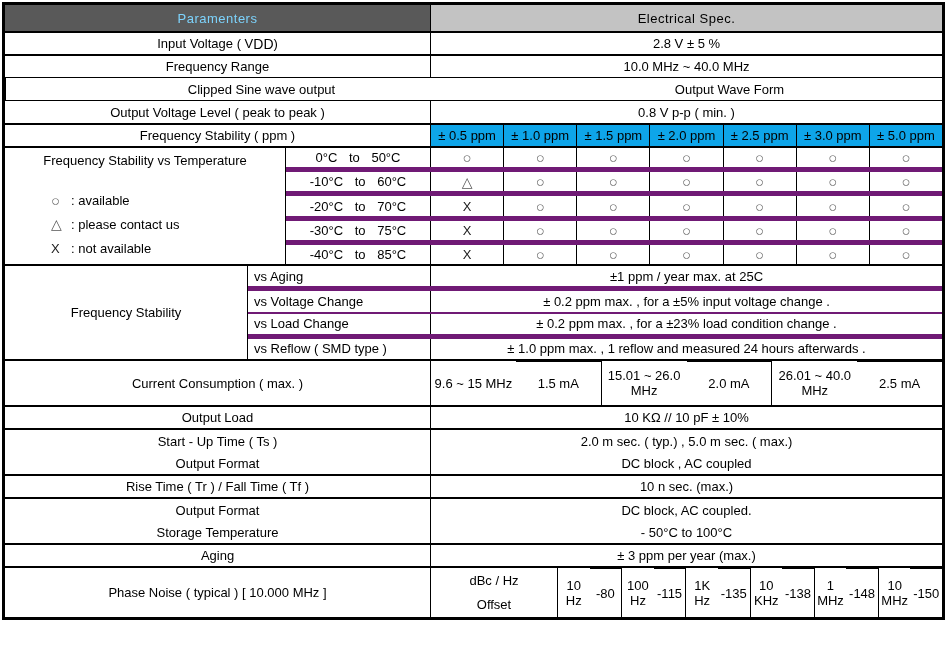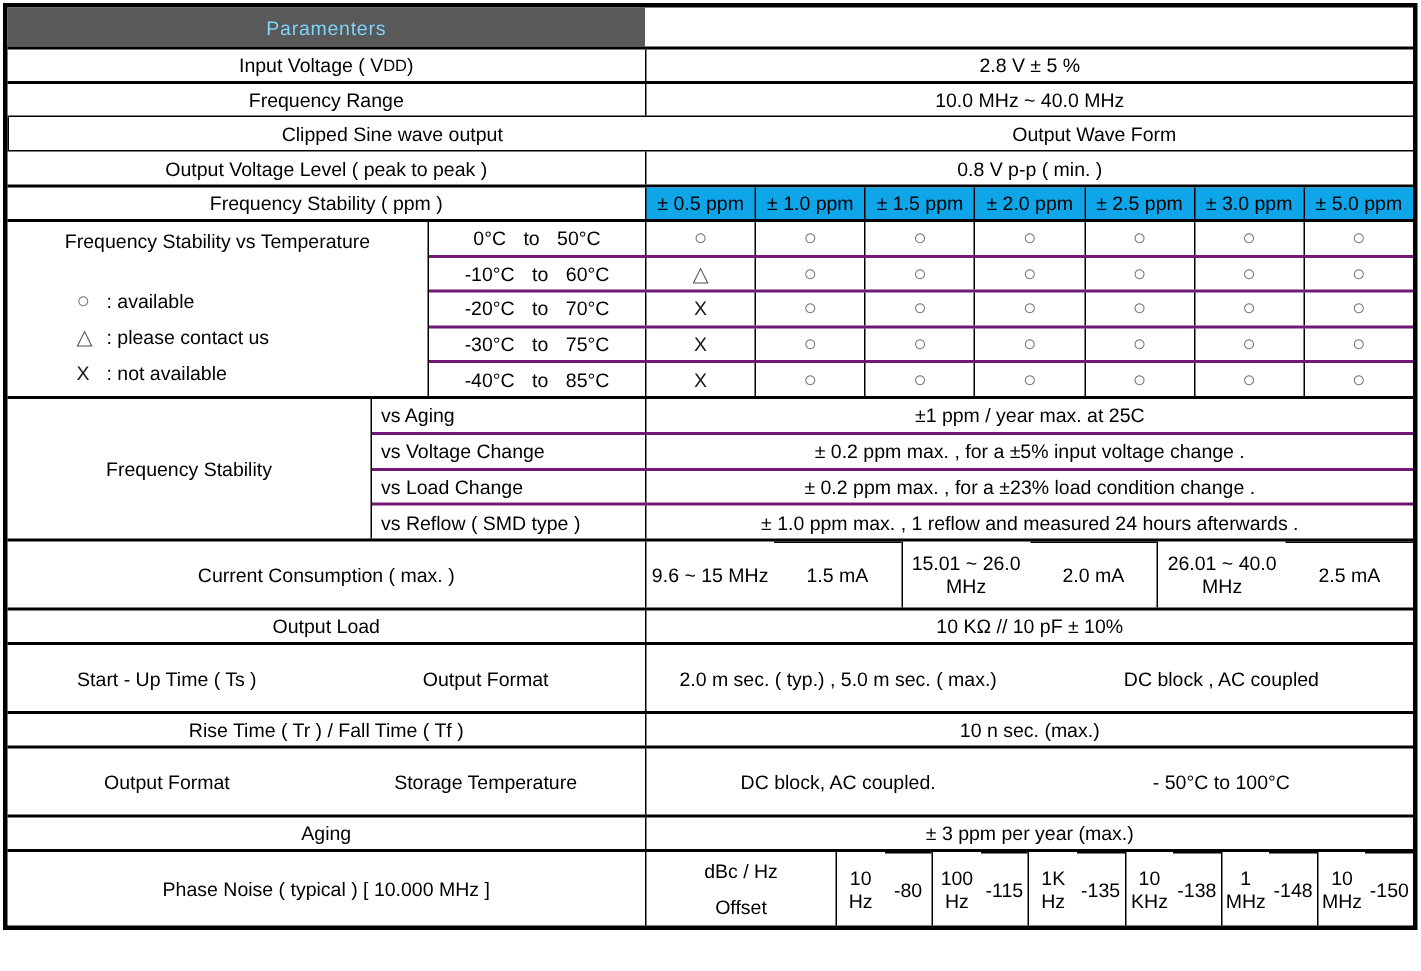--- a/index.html
+++ b/index.html
@@ -31,21 +31,21 @@
   .ppmcell { flex: 1; background: #0ea5e9; }
 
   
   .tempLeft { width: 280px; flex: none; display: flex; flex-direction: column; align-items: stretch; }
   .tempTitle { height: 25px; display: flex; align-items: center; justify-content: center; }
   .legend { margin-top: auto; padding: 0 0 4px 46px; }
   .legend-item { height: 24px; display: flex; align-items: center; text-align: left; }
   .legend-item .lsym { display: inline-block; width: 18px; }
   .legend-item .ltxt { padding-left: 2px; }
   .gridcol { flex: 1; display: flex; flex-direction: column; border-left: 1px solid #000; }
-  .subrow { flex: 1; display: flex; border-top: 2px solid #701a75; }
+  .subrow { flex: 1; display: flex; border-top: 5px solid #701a75; }
   .subrow.t0 { border-top: none; }
   .subrow.t2 { border-top-width: 2px; }
   .rangeCell { width: 144px; flex: none; word-spacing: 8px; }
   .symCell { flex: 1; }
   .sym-circ { font-size: 15px; color: #6e6e6e; }
   .sym-tri  { font-size: 14px; color: #555; }
   .sym-x    { font-size: 13px; color: #1a1a1a; }
 
   
   .fsLeft { width: 242px; flex: none; }
@@ -54,32 +54,33 @@
   
   .stackcol { flex: 1; display: flex; flex-direction: row; }
   .stackcol .cell { flex: 1; }
   .stackcol .cell + .cell { border-top: 1px solid #000; }
   .grid3, .pngrid { flex: 1; display: flex; border-left: 1px solid #000; }
   .grid3 .stackcol + .stackcol, .pngrid .stackcol + .stackcol { border-left: 1px solid #000; }
   .offsetCol { width: 127px; flex: none; display: flex; flex-direction: column; border-left: 1px solid #000; }
   .offsetCol div { flex: 1; display: flex; align-items: center; justify-content: center; }
 
   
-  .twoLine { display: flex; align-items: stretch; }
+  .twoLine { display: flex; flex-direction: column; align-items: stretch; }
   .twoLine div { flex: 1; display: flex; align-items: center; justify-content: center; }
 
-  sub { font-size: 11px; }
+  sub { font-size: 14px; }
 </style>
 </head>
 <body>
 
 <div class="tbl">
 
   <div class="row t0 r-hdr">
     <div class="cell colL hdr-dark">Paramenters</div>
+    <div class="cell colR bl hdr-light">Electrical  Spec.</div>
   </div>
 
   <div class="row t2 r-s">
     <div class="cell colL">
       <span>Input Voltage ( V</span>
         <sub>DD</sub>
         <span>)</span>
     </div>
     <div class="cell colR bl">2.8 V ± 5 %</div>
   </div>

